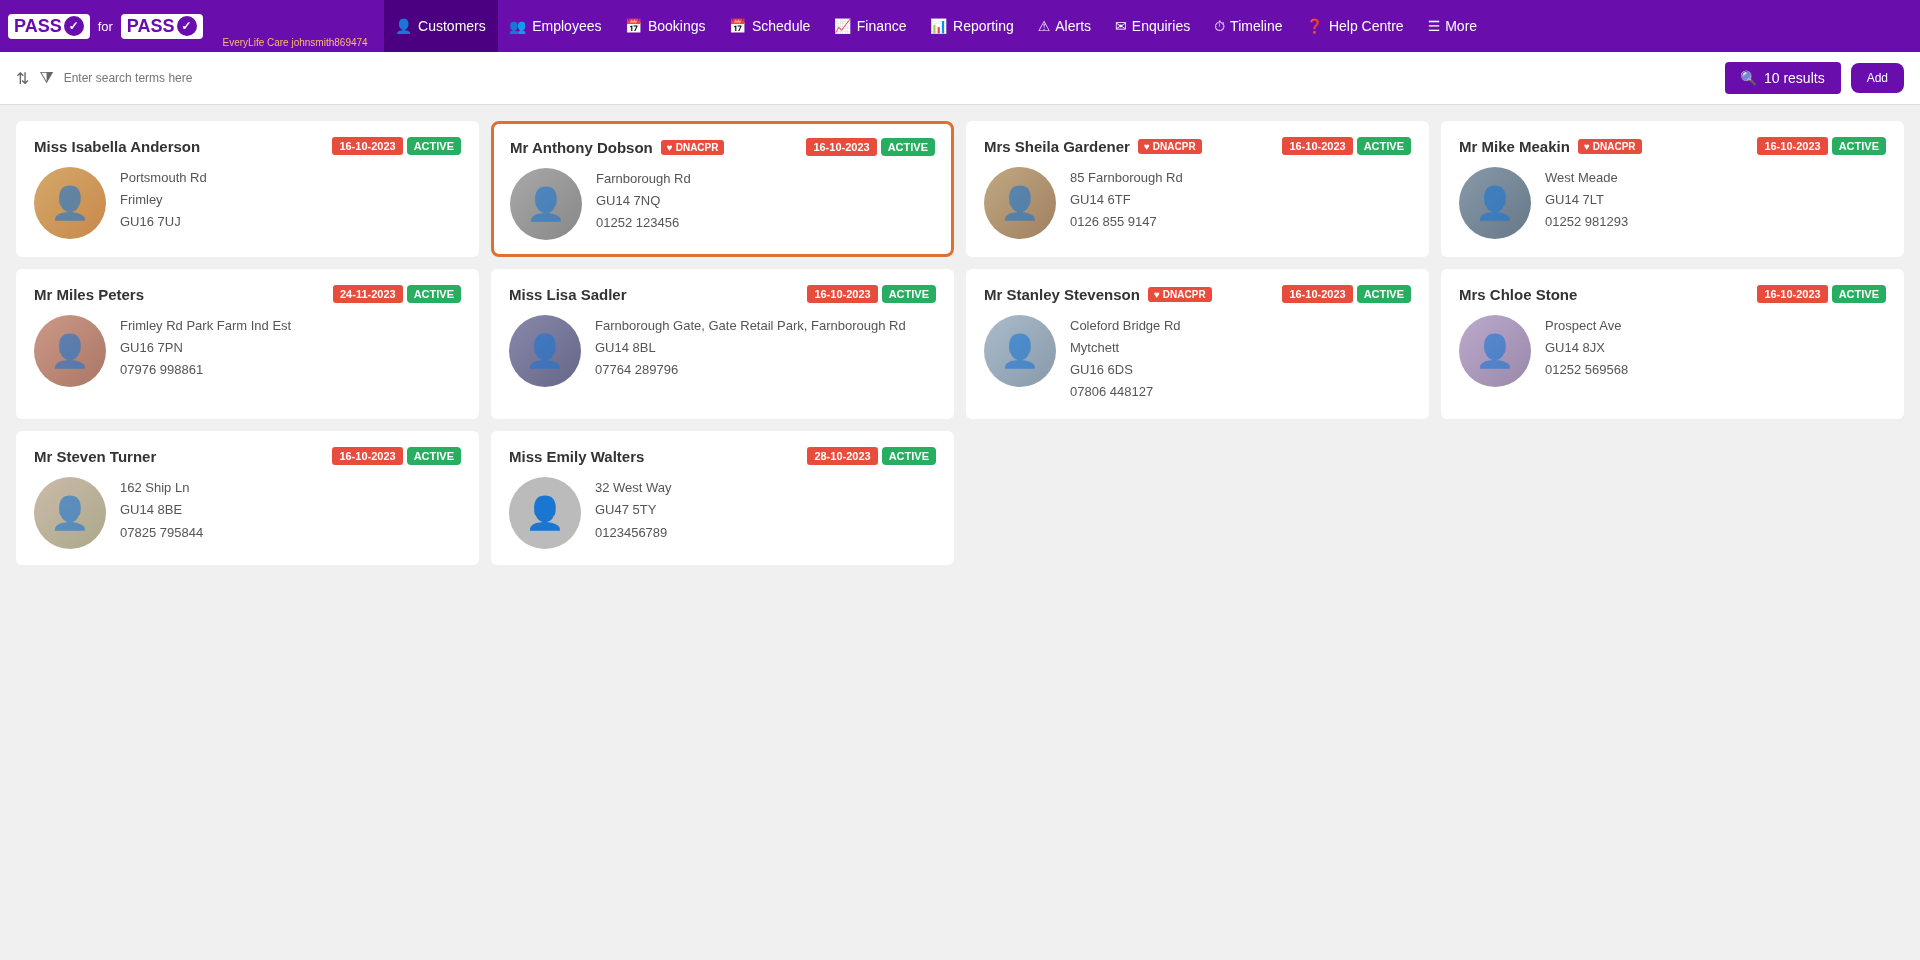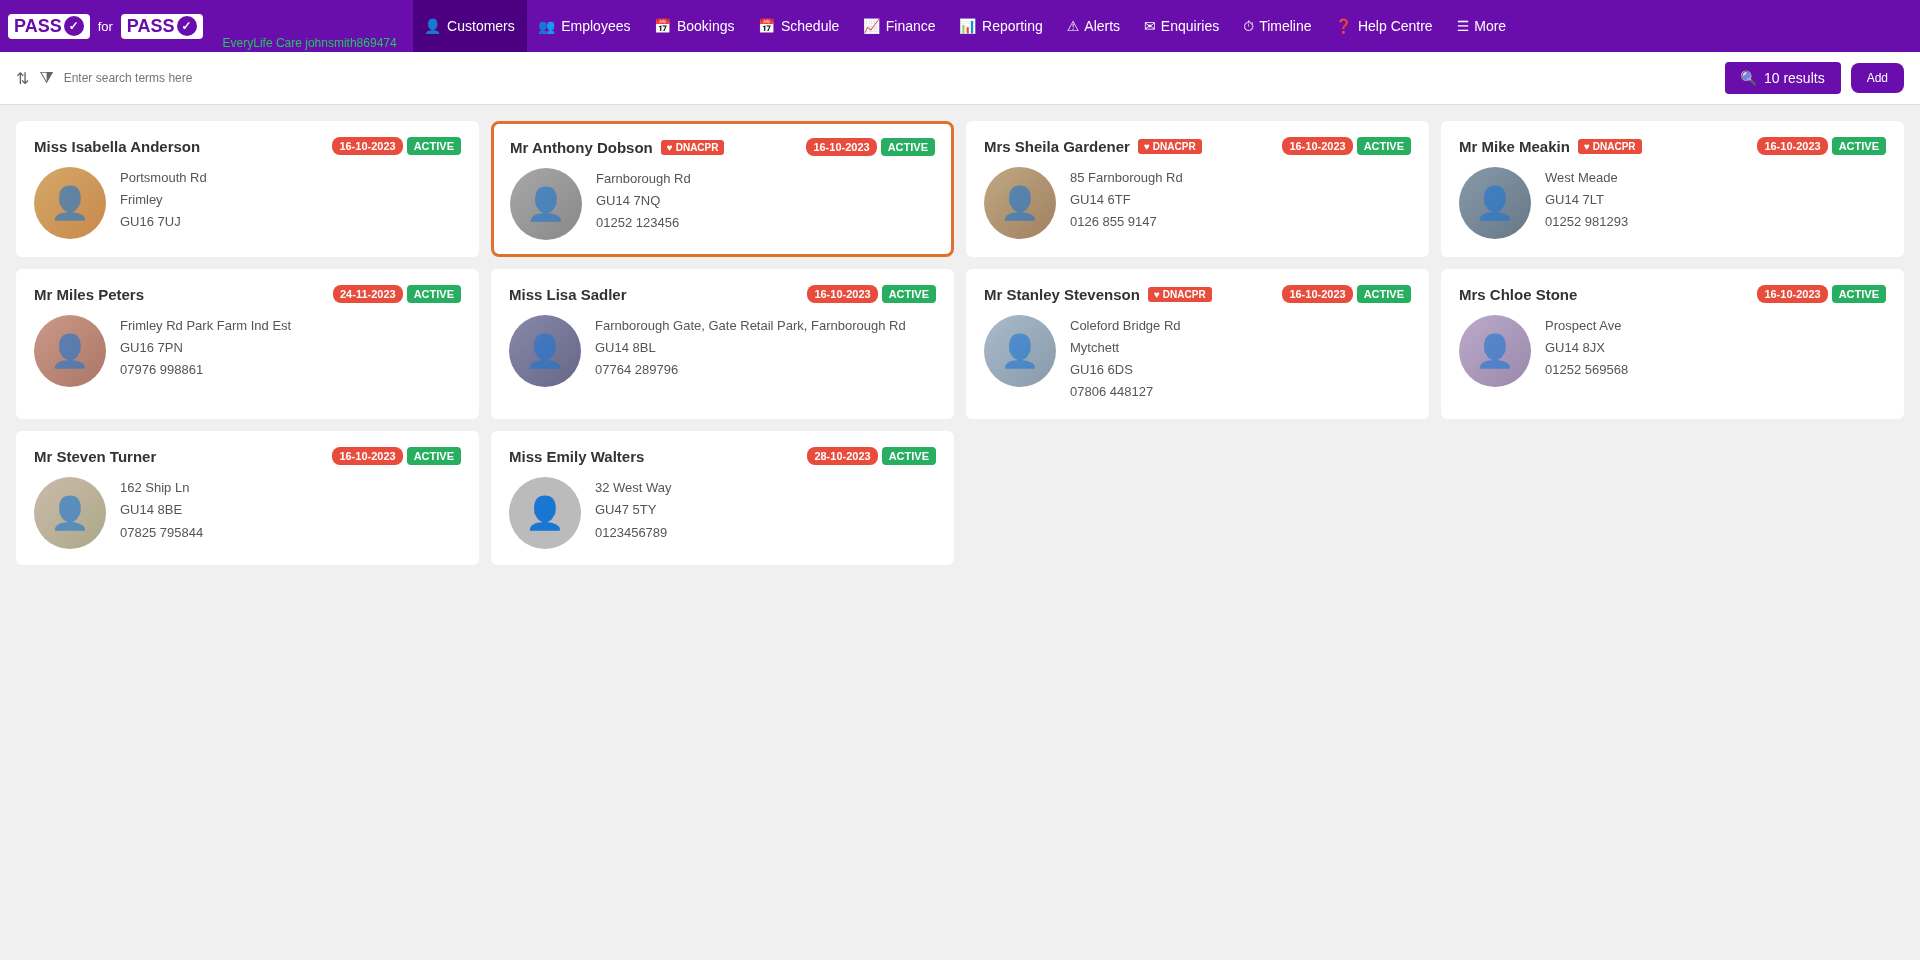--- a/index.html
+++ b/index.html
@@ -64,22 +64,22 @@
       color: white;
       border-radius: 50%;
       width: 20px;
       height: 20px;
       display: inline-flex;
       align-items: center;
       justify-content: center;
       font-size: 12px;
     }
     .org-name {
-      color: #22c55e;
-      font-size: 12px;
+      color: #fdba74;
+      font-size: 10px;
       margin-right: 8px;
       white-space: nowrap;
       margin-top: 33px;
     }
     .nav-items {
       display: flex;
       align-items: center;
       height: 100%;
       flex: 1;
     }
@@ -196,21 +196,21 @@
       display: flex;
       align-items: center;
       gap: 4px;
     }
     .date-badge {
       background: #e74c3c;
       color: white;
       font-size: 11px;
       font-weight: bold;
       padding: 3px 7px;
-      border-radius: 8px;
+      border-radius: 3px;
     }
     .active-badge {
       background: #27ae60;
       color: white;
       font-size: 11px;
       font-weight: bold;
       padding: 3px 7px;
       border-radius: 4px;
     }
     .card-body {

